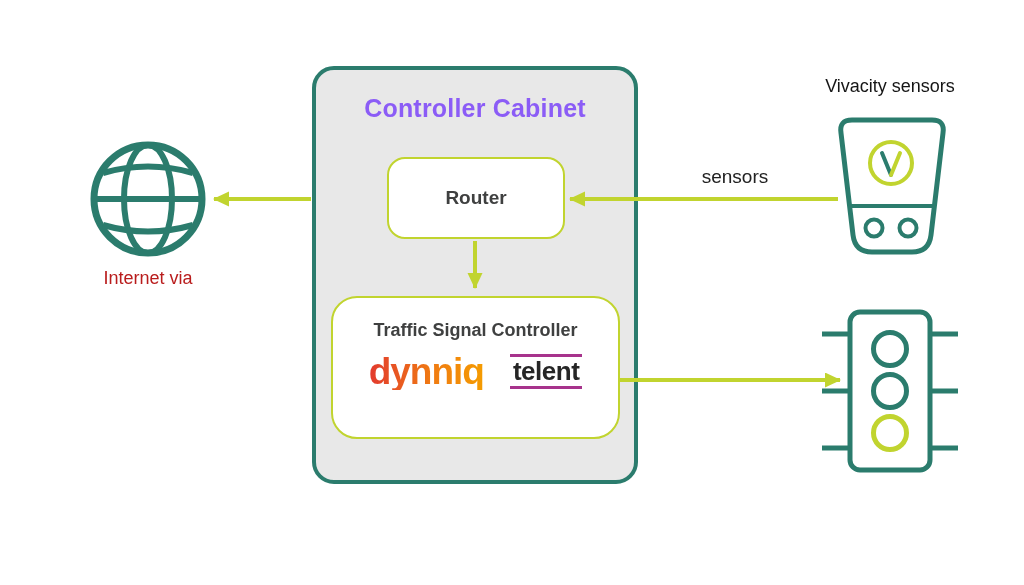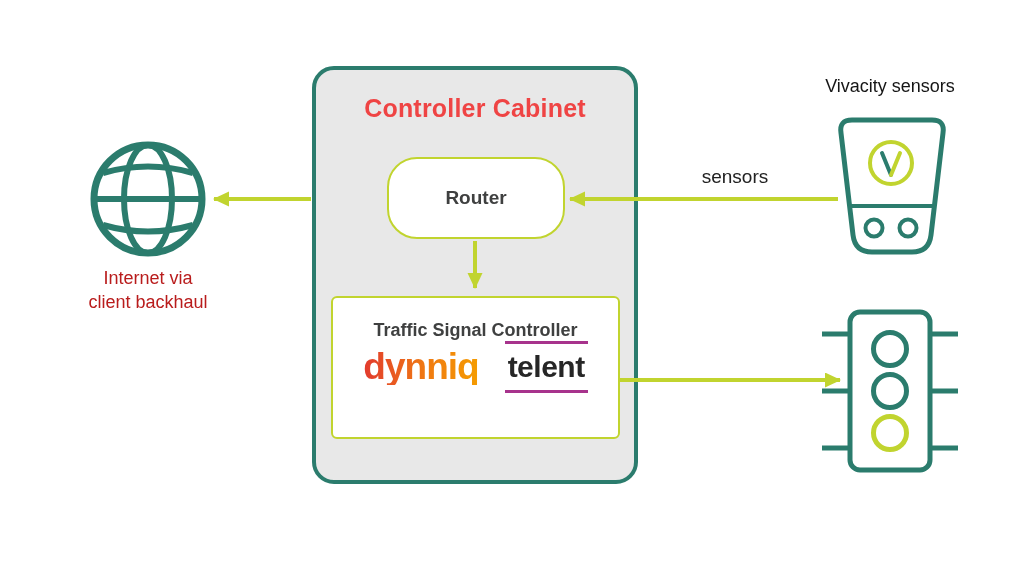--- a/index.html
+++ b/index.html
@@ -8,44 +8,44 @@
     font-family:"Liberation Sans",sans-serif;overflow:hidden;color:#3f4040;
   }
   .svg-layer{position:absolute;left:0;top:0;width:1024px;height:585px;pointer-events:none;}
 
   .cabinet{
     position:absolute;left:312px;top:66px;width:326px;height:418px;
     background:#e8e8e8;border:4px solid #2b7c6d;border-radius:22px;box-sizing:border-box;
   }
   .cabinet-title{
     position:absolute;left:312px;top:94px;width:326px;text-align:center;
-    font-size:25px;font-weight:bold;color:#ef4444;letter-spacing:.2px;
+    font-size:25px;font-weight:bold;color:#8b5cf6;letter-spacing:.2px;
   }
   .router-box{
     position:absolute;left:387px;top:157px;width:178px;height:82px;
-    background:#ffffff;border:2px solid #c1d42f;border-radius:30px;box-sizing:border-box;
+    background:#ffffff;border:2px solid #c1d42f;border-radius:18px;box-sizing:border-box;
     display:flex;align-items:center;justify-content:center;
     font-size:19px;font-weight:bold;color:#3f4040;
   }
   .tsc-box{
     position:absolute;left:331px;top:296px;width:289px;height:143px;
-    background:#ffffff;border:2px solid #c1d42f;border-radius:6px;box-sizing:border-box;
+    background:#ffffff;border:2px solid #c1d42f;border-radius:26px;box-sizing:border-box;
     display:flex;flex-direction:column;align-items:center;padding-top:22px;
   }
   .tsc-title{font-size:18px;font-weight:bold;color:#3f4040;}
-  .logos{display:flex;align-items:center;gap:26px;}
+  .logos{display:flex;align-items:center;gap:26px;margin-top:12px;}
   .dynniq{
     font-size:37px;font-weight:bold;letter-spacing:-1px;line-height:1;
     background:linear-gradient(90deg,#e23a2e 0%,#f07b12 55%,#f59c00 100%);
     -webkit-background-clip:text;background-clip:text;color:transparent;
     -webkit-text-fill-color:transparent;
   }
   .telent{
-    font-size:30px;font-weight:bold;letter-spacing:-.5px;line-height:1.05;color:#262626;
-    border-top:3px solid #a7338c;border-bottom:3px solid #a7338c;padding:7px 3px;
+    font-size:26px;font-weight:bold;letter-spacing:-.5px;line-height:1.05;color:#262626;
+    border-top:3px solid #a7338c;border-bottom:3px solid #a7338c;padding:1px 3px;
   }
   .internet-label{
     position:absolute;left:48px;top:266px;width:200px;text-align:center;
     font-size:18px;color:#b91c1c;line-height:1.35;
   }
   .sensors-label{
     position:absolute;left:795px;top:76px;width:190px;text-align:center;
     font-size:18px;color:#151515;
   }
   .ethernet-label{
@@ -68,21 +68,20 @@
   <div class="tsc-box">
     <div class="tsc-title">Traffic Signal Controller</div>
     <div class="logos">
       <span class="dynniq">dynniq</span>
       <span class="telent">telent</span>
     </div>
   </div>
 
   <div class="internet-label">
     <div>Internet via</div>
-    <div>client backhaul</div>
   </div>
   <div class="sensors-label">Vivacity sensors</div>
   <div class="ethernet-label">sensors</div>
 
   <svg class="svg-layer" width="1024" height="585" viewBox="0 0 1024 585">
     <defs>
       <marker id="arrow" markerUnits="userSpaceOnUse" markerWidth="18" markerHeight="16" refX="15" refY="7.5" orient="auto">
         <path d="M0,0 L16,7.5 L0,15 Z" fill="#c1d42f"></path>
       </marker>
     </defs>

